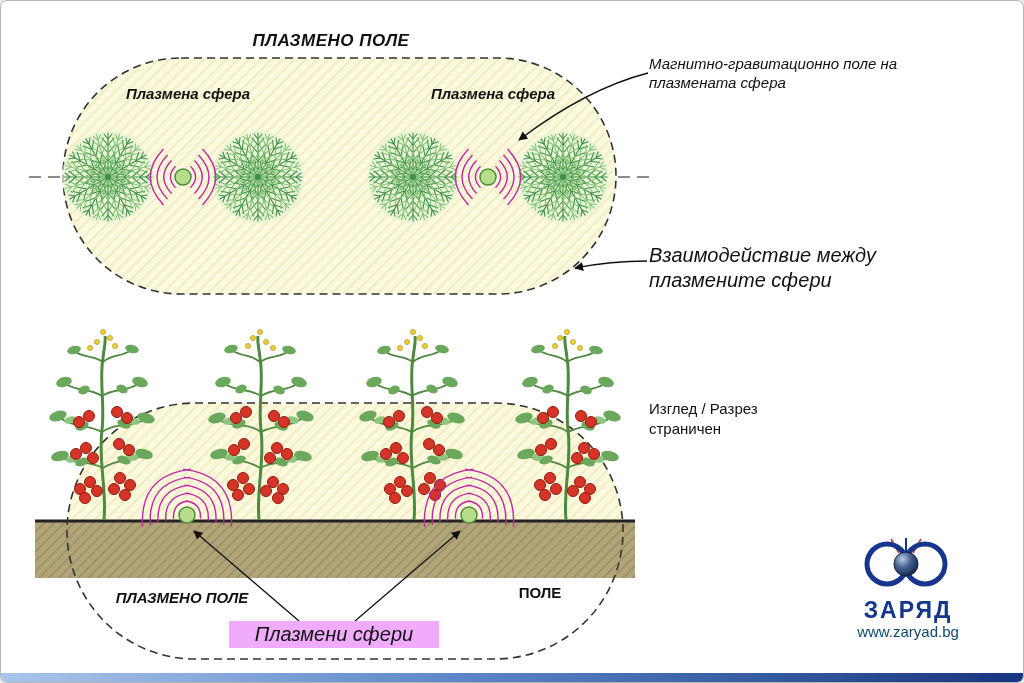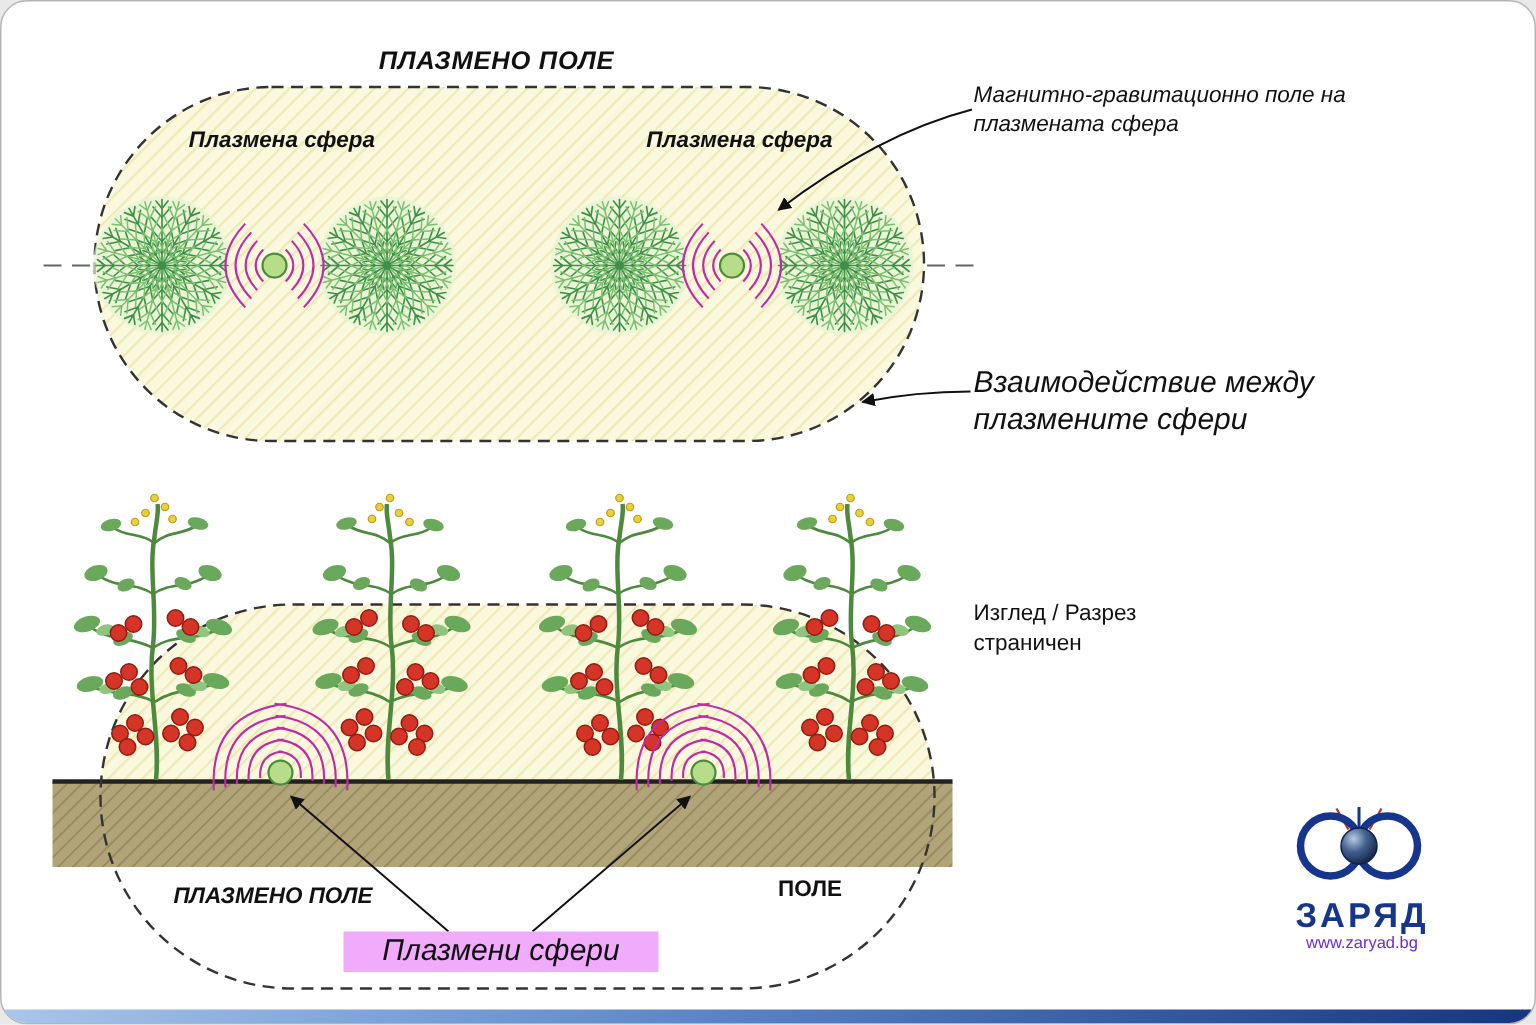--- a/index.html
+++ b/index.html
@@ -1,18 +1,18 @@
 <!DOCTYPE html>
 <html><head>
 <meta charset="utf-8">
 <style>
   html,body { margin:0; padding:0; background:#e9e9e9; }
   .page {
     position:relative; width:1022px; height:681px; margin:0 auto;
-    background:#ffffff; border:1px solid #b5b5b5; border-radius:18px;
+    background:#ffffff; border:1px solid #b5b5b5; border-radius:7px;
     overflow:hidden; font-family:"Liberation Sans", sans-serif; color:#111;
   }
   svg.canvas { position:absolute; left:0; top:0; }
   .lbl { position:absolute; }
   .title-top { left:155px; top:30px; width:350px; text-align:center;
     font-size:17px; font-weight:bold; font-style:italic; letter-spacing:.5px; }
   .sph-left  { left:97px;  top:84px; width:180px; text-align:center;
     font-size:15px; font-weight:bold; font-style:italic; }
   .sph-right { left:402px; top:84px; width:180px; text-align:center;
     font-size:15px; font-weight:bold; font-style:italic; }
@@ -25,21 +25,21 @@
   .ann-side   { left:648px; top:398px; width:125px; font-size:15px; line-height:1.35; }
   .field-bottom { left:86px; top:588px; width:190px; text-align:center;
     font-size:15px; font-weight:bold; font-style:italic; }
   .soil-lbl { left:479px; top:583px; width:120px; text-align:center;
     font-size:15px; font-weight:bold; }
   .spheres-lbl { left:228px; top:620px; width:210px; text-align:center;
     font-size:20px; font-style:italic; background:#f0abfc; padding:2px 0; }
   .logo-brand { left:843px; top:596px; width:128px; text-align:center;
     font-size:23px; font-weight:bold; letter-spacing:2px; color:#15368c; }
   .logo-url { left:841px; top:622px; width:132px; text-align:center;
-    font-size:11px; color:#6d28d9; }
+    font-size:15px; color:#0c4a6e; }
   .bottom-bar { position:absolute; left:0; right:0; bottom:0; height:9px;
     background:linear-gradient(90deg,#a9c6ea 0%,#5c86c7 45%,#16357e 100%); }
 </style>
 </head>
 <body>
 
 <div class="page">
 
   <svg class="canvas" width="1022" height="681" viewBox="0 0 1022 681">
     <defs>

